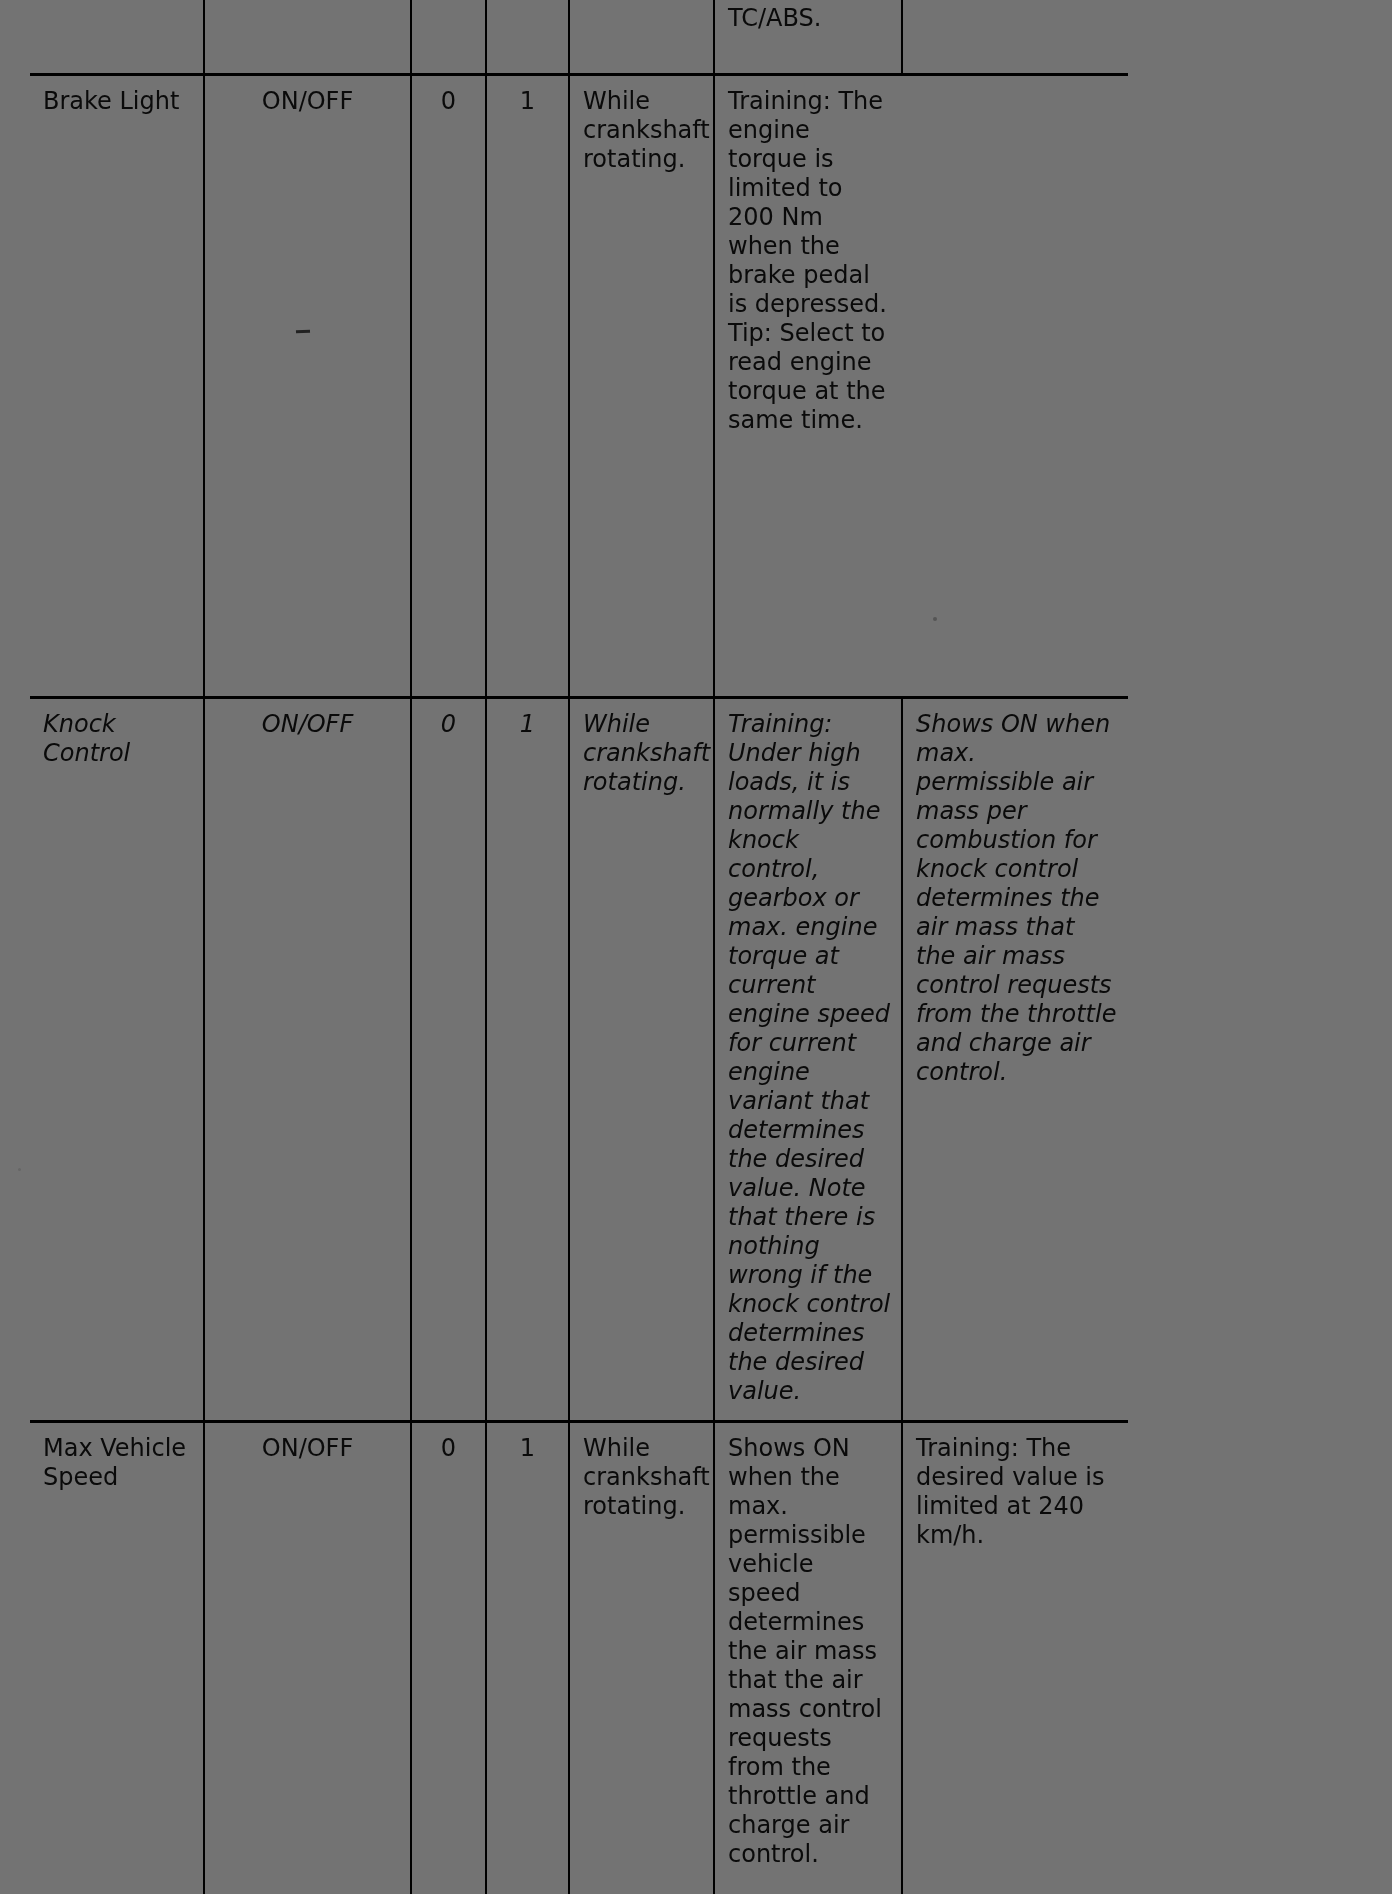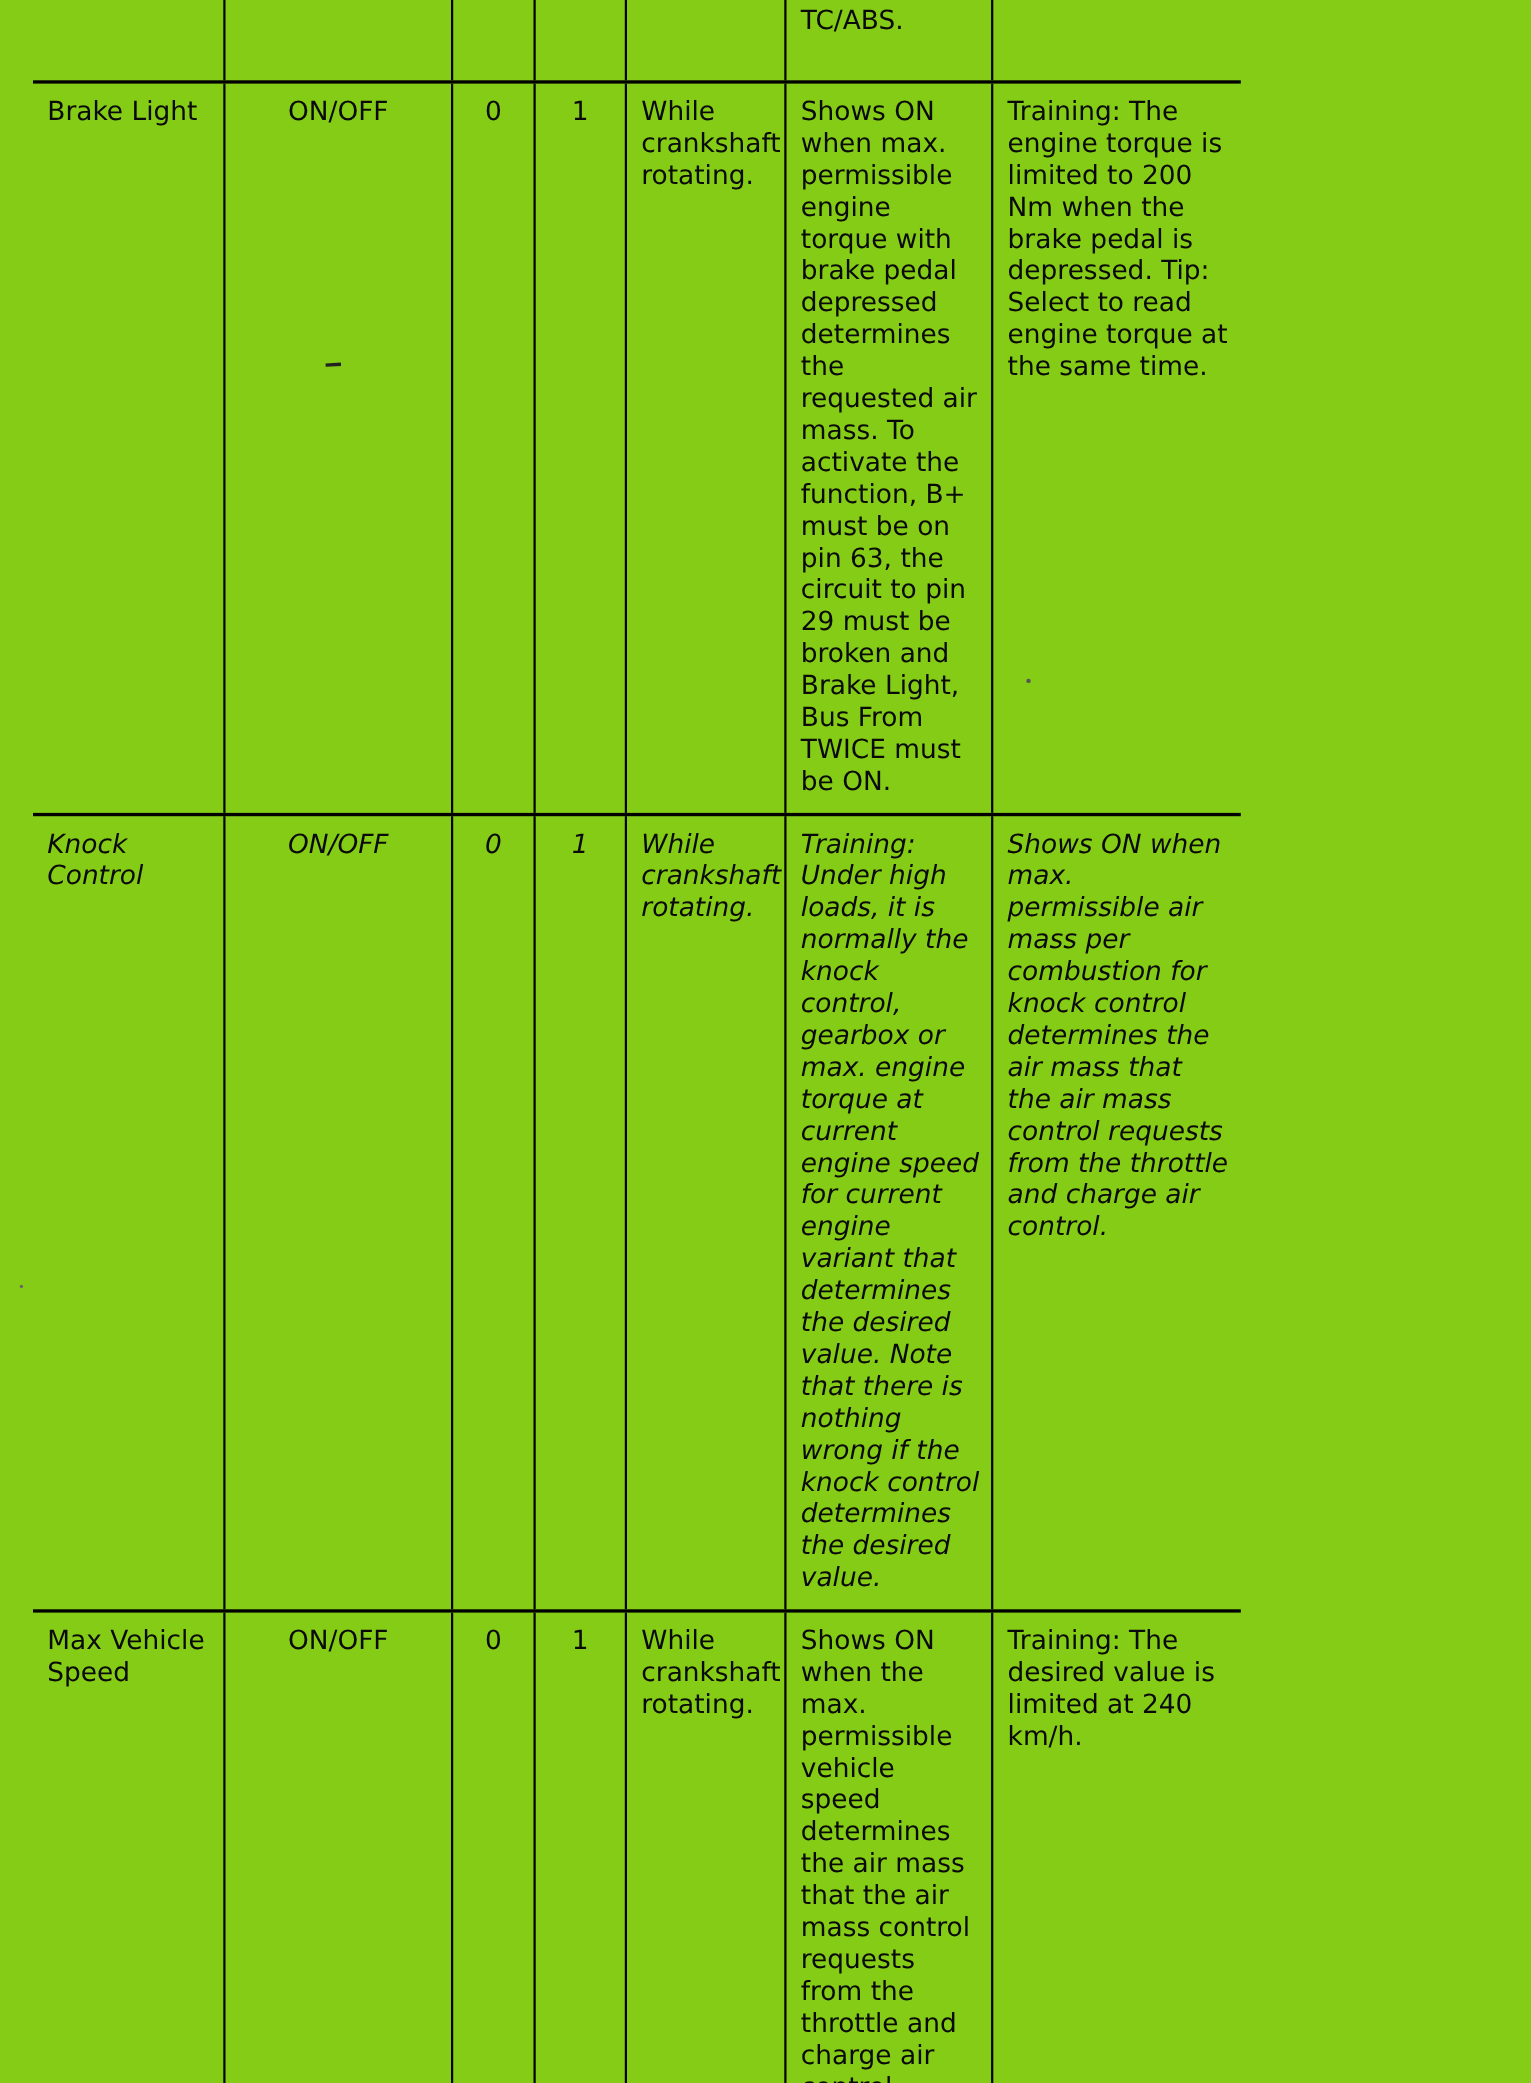--- a/index.html
+++ b/index.html
@@ -4,21 +4,21 @@
 <style>
   html, body {
     margin: 0;
     padding: 0;
     background: #ffffff;
   }
   .page {
     position: relative;
     width: 1392px;
     height: 1894px;
-    background: #84cc16;
+    background: #737373;
     font-family: "DejaVu Sans", "Liberation Sans", sans-serif;
     font-size: 24px;
     line-height: 29px;
     color: #0a0a0a;
     overflow: hidden;
   }
   .doc-table {
     position: absolute;
     left: 30px;
     top: 0;
@@ -97,21 +97,20 @@
       <div class="cell">TC/ABS.</div>
       <div class="cell"></div>
     </div>
 
     <div class="row r1">
       <div class="cell">Brake Light</div>
       <div class="cell center">ON/OFF</div>
       <div class="cell center">0</div>
       <div class="cell center">1</div>
       <div class="cell">While crankshaft rotating.</div>
-      <div class="cell">Shows ON when max. permissible engine torque with brake pedal depressed determines the requested air mass. To activate the function, B+ must be on pin 63, the circuit to pin 29 must be broken and Brake Light, Bus From TWICE must be ON.</div>
       <div class="cell">Training: The engine torque is limited to 200 Nm when the brake pedal is depressed. Tip: Select to read engine torque at the same time.</div>
     </div>
 
     <div class="row r2">
       <div class="cell">Knock Control</div>
       <div class="cell center">ON/OFF</div>
       <div class="cell center">0</div>
       <div class="cell center">1</div>
       <div class="cell">While crankshaft rotating.</div>
       <div class="cell">Training: Under high loads, it is normally the knock control, gearbox or max. engine torque at current engine speed for current engine variant that determines the desired value. Note that there is nothing wrong if the knock control determines the desired value.</div>

